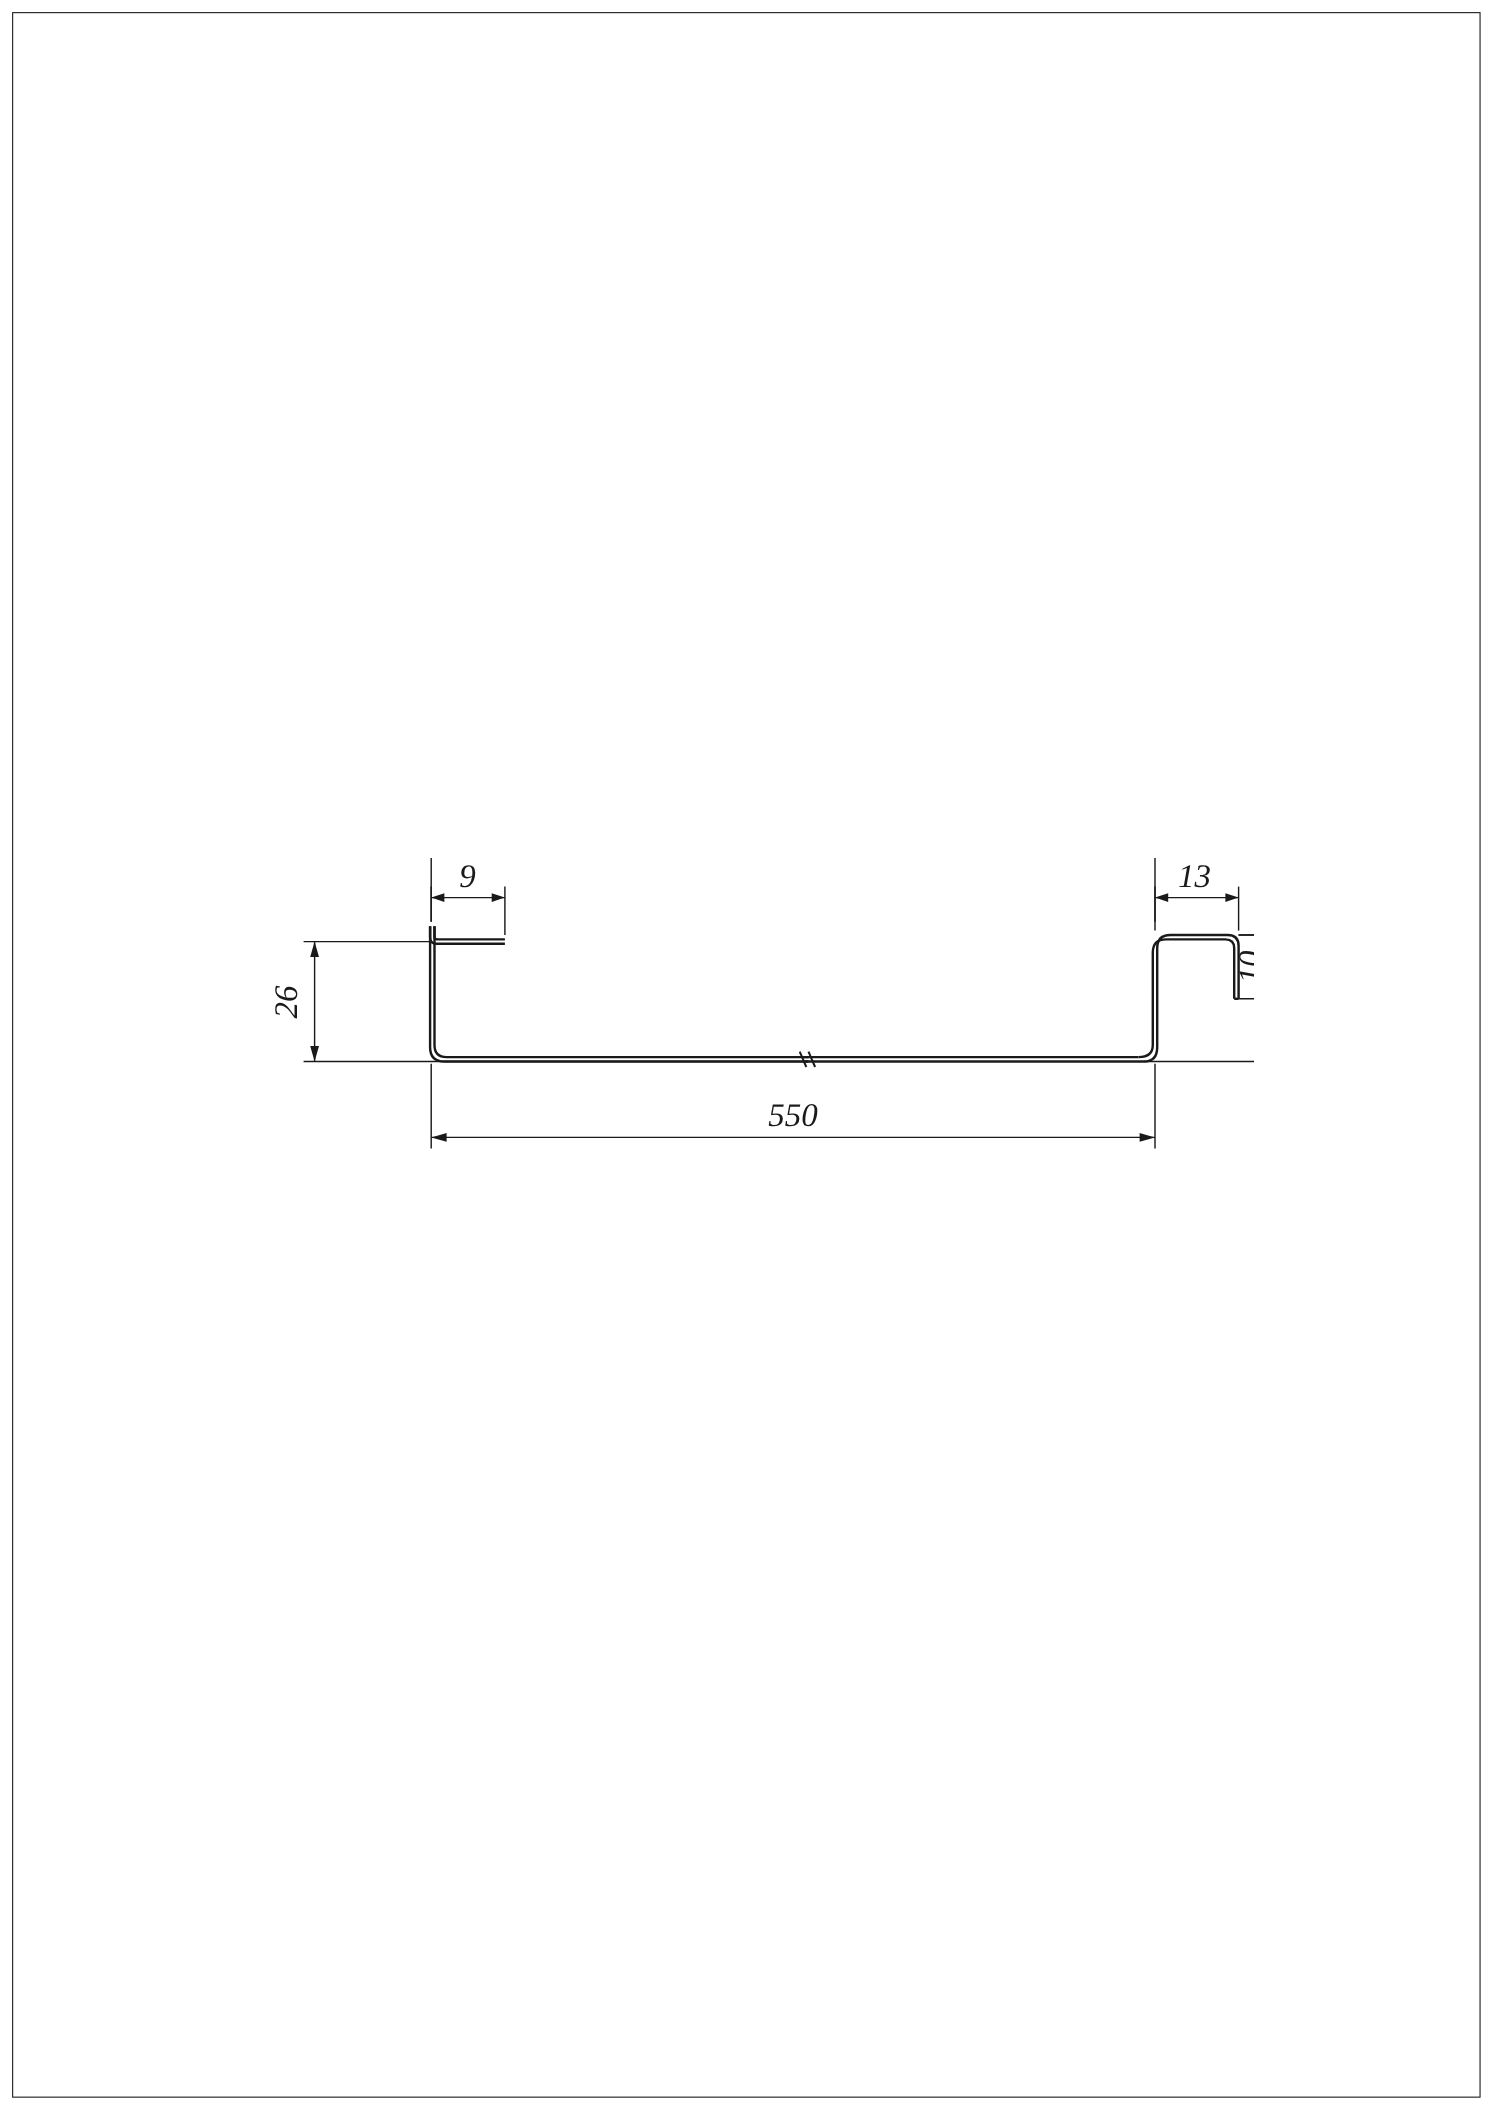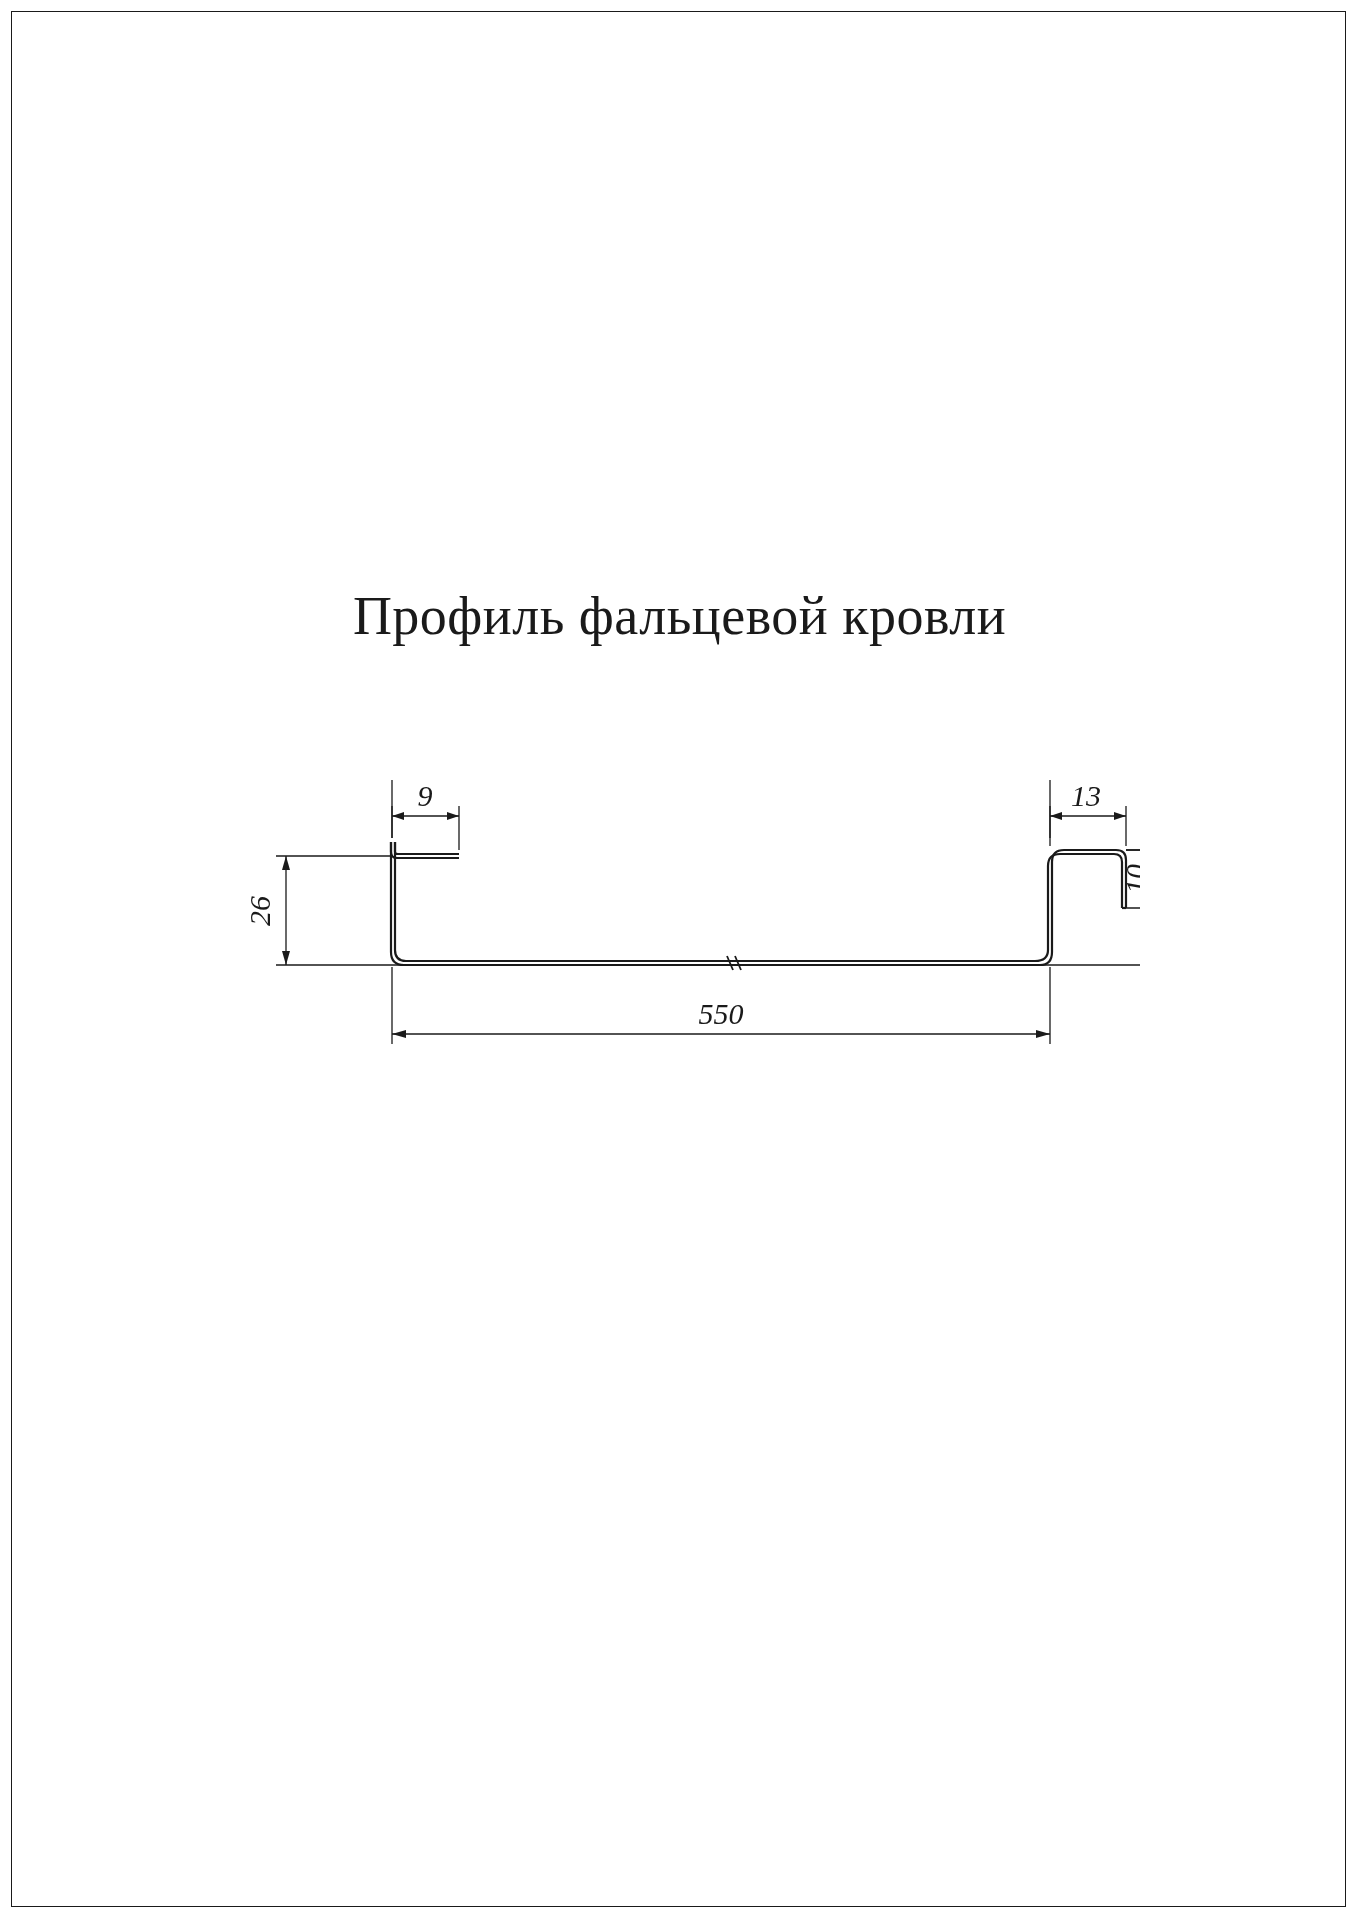--- a/index.html
+++ b/index.html
@@ -54,21 +54,20 @@
     font-size: 30px;
     fill: #1a1a1a;
   }
 </style>
 </head>
 <body>
 
 <div id="page">
   <div id="page-border"></div>
 
-  <div id="drawing-title">Профиль фальцевой кровли</div>
 
   <svg id="profile-drawing" viewBox="0 0 900 420">
 
     <g fill="none" stroke="#1a1a1a" stroke-width="2.2">
 
       <path d="M 151 60
                L 151 178
                Q 151 186 159 186
                L 490 186
                L 490 186

